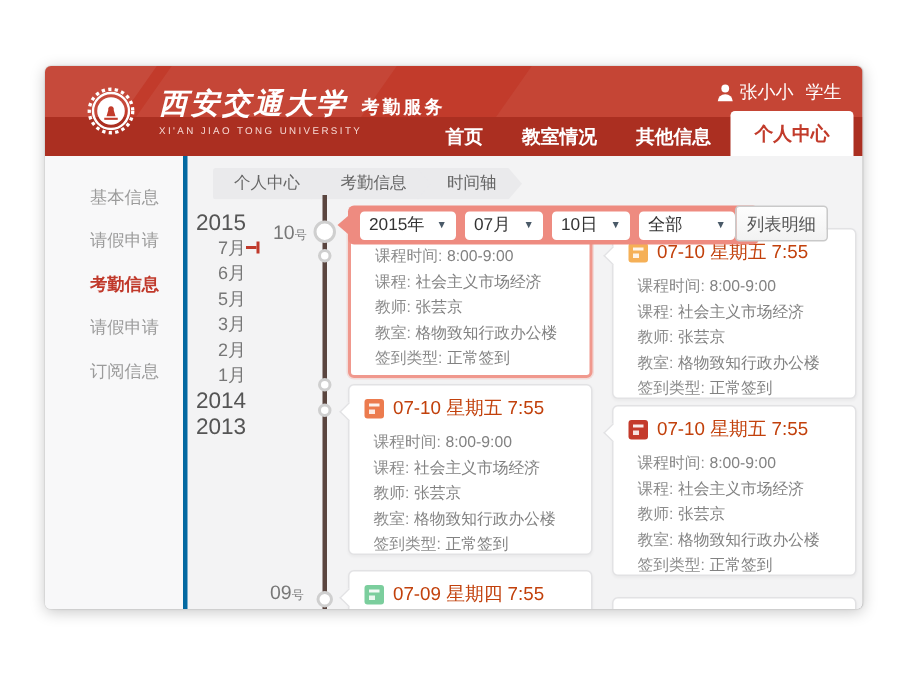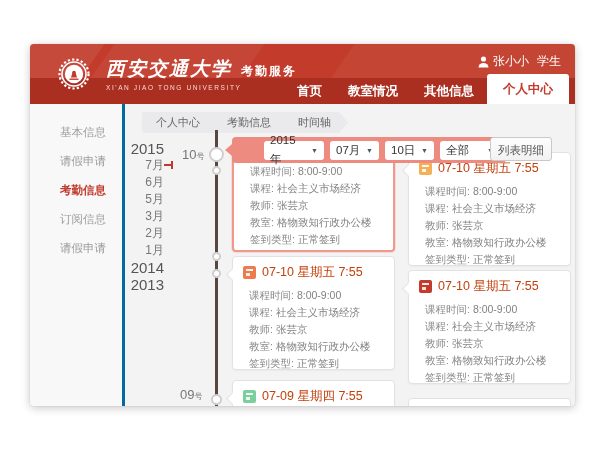--- a/index.html
+++ b/index.html
@@ -59,21 +59,21 @@
   .node.s4{width:11px;height:11px;left:181px;top:290px;}
   .daymark{position:absolute;color:#777;font-size:13px;}
   .daymark .suf{font-size:8px;}
   .dm10{left:152px;top:43px;}
   .dm09{left:150px;top:283px;}
   
   .filterbar{position:absolute;left:202px;top:33px;width:274px;height:26px;background:#ee8b80;border-radius:4px;display:flex;align-items:center;padding-left:8px;box-sizing:border-box;z-index:30;}
   .filterbar:before{content:"";position:absolute;left:-7px;top:7px;width:0;height:0;border-top:6px solid transparent;border-bottom:6px solid transparent;border-right:7px solid #ee8b80;}
   .dd{background:#fff;border-radius:3px;height:19px;line-height:19px;font-size:11.5px;color:#333;display:flex;align-items:center;justify-content:space-between;padding:0 6px;margin-right:6px;cursor:pointer;}
   .dd .caret{font-size:7px;color:#4a5a68;margin-left:5px;}
-  .dd.w1{width:52px;margin-left:24px;}.dd.w2{width:40px;}.dd.w3{width:40px;}.dd.w4{width:52px;}
+  .dd.w1{width:52px;}.dd.w2{width:40px;}.dd.w3{width:40px;}.dd.w4{width:52px;}
   .listbtn{position:absolute;left:460px;top:33px;width:62px;height:24px;background:linear-gradient(#fdfdfd,#f2f2f2);border:1px solid #c9c9c9;border-radius:3px;font-size:11.5px;color:#555;text-align:center;line-height:24px;box-sizing:border-box;cursor:pointer;z-index:30;}
   
   .card{position:absolute;width:163px;background:#fff;border:1px solid #e2e2e4;border-radius:4px;box-sizing:border-box;box-shadow:0 1px 2px rgba(0,0,0,.04);}
   .card:before{content:"";position:absolute;left:-5px;top:13px;width:8px;height:8px;background:#fff;border-left:1px solid #e2e2e4;border-bottom:1px solid #e2e2e4;transform:rotate(45deg);}
   .card.selected{border:2px solid #f0988d;box-shadow:0 0 0 1px rgba(240,152,141,.25);}
   .card.selected:before{display:none;}
   .card-head{display:flex;align-items:center;padding:7px 10px 4px 10px;}
   .c-icon{width:13px;height:13px;border-radius:2px;flex:0 0 13px;position:relative;}
   .c-icon:after{content:"";position:absolute;left:3px;top:3px;right:3px;height:2px;background:rgba(255,255,255,.9);}
   .c-icon:before{content:"";position:absolute;left:3px;bottom:3px;width:4px;height:3px;background:rgba(255,255,255,.85);}
@@ -134,22 +134,22 @@
     </div>
   </div>
 
   <div class="content">
 
     <div class="side">
       <div class="side-list">
         <div class="side-item">基本信息</div>
         <div class="side-item">请假申请</div>
         <div class="side-item active">考勤信息</div>
+        <div class="side-item">请假申请</div>
         <div class="side-item">订阅信息</div>
-        <div class="side-item">请假申请</div>
       </div>
     </div>
 
     <div class="crumbs">
       <div class="crumb">个人中心</div>
       <div class="crumb">考勤信息</div>
       <div class="crumb">时间轴</div>
     </div>
 
     <div class="scale">

